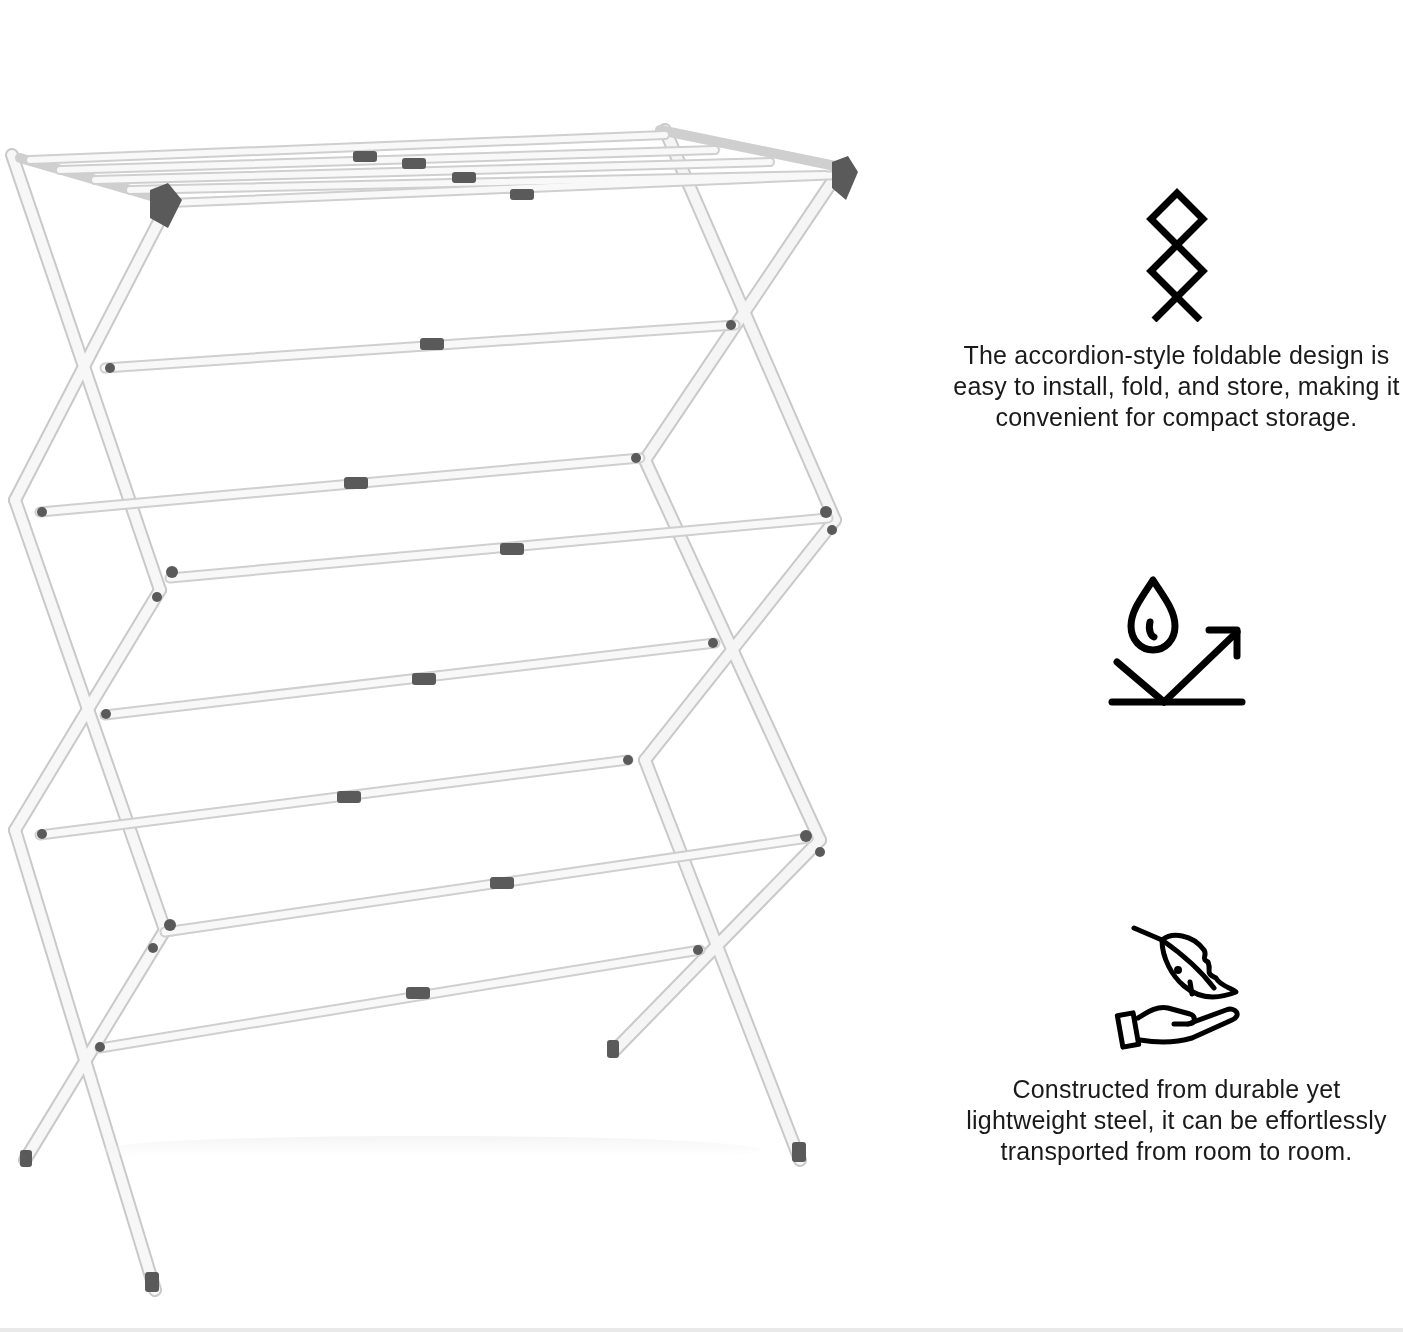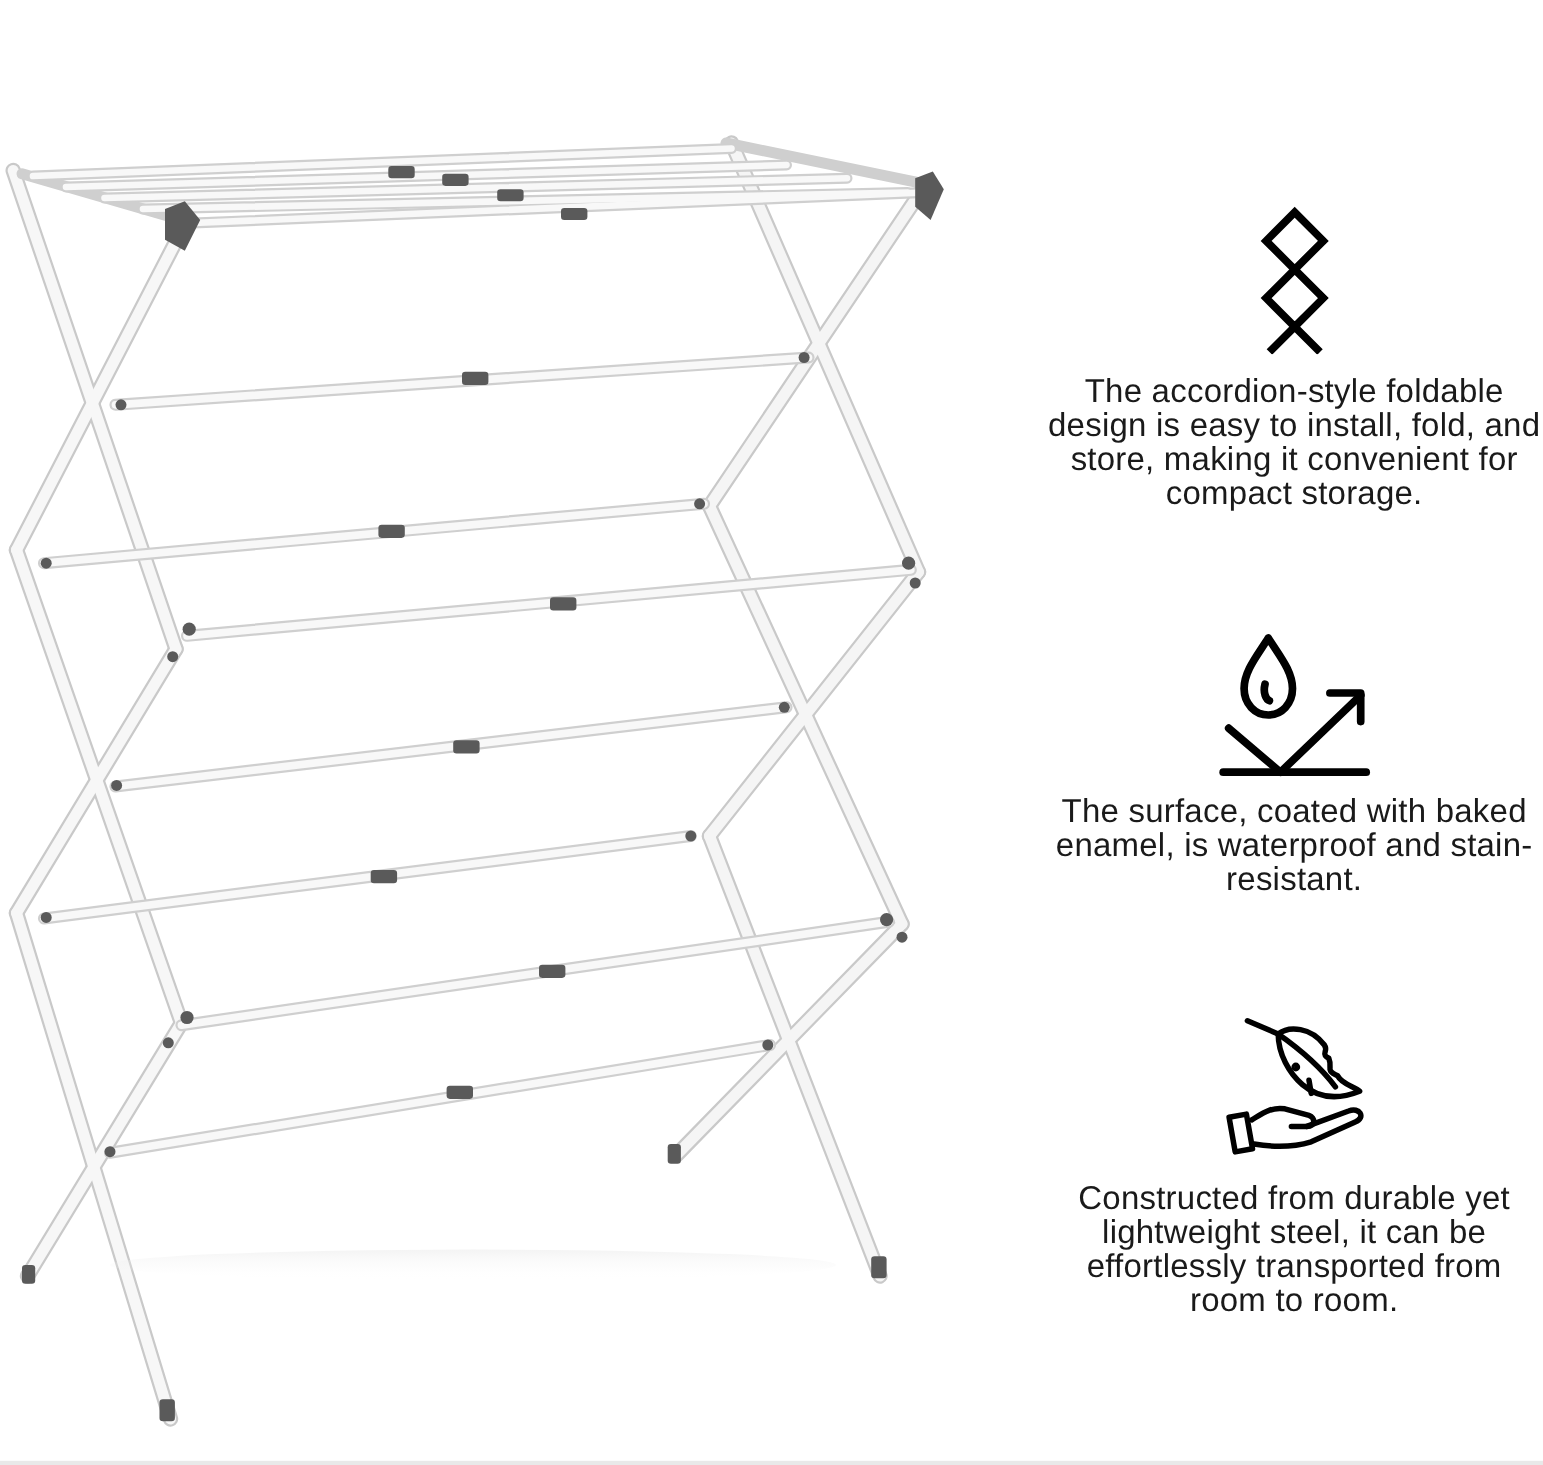--- a/index.html
+++ b/index.html
@@ -1,20 +1,20 @@
 <!DOCTYPE html>
 <html><head>
 <meta charset="utf-8">
 <style>
   html,body{margin:0;padding:0;background:#ffffff;}
   body{width:1403px;height:1332px;position:relative;overflow:hidden;font-family:"Liberation Sans","DejaVu Sans",sans-serif;color:#111;}
   .product{position:absolute;left:0;top:0;width:900px;height:1332px;}
   .feature{position:absolute;left:950px;width:453px;text-align:center;}
   .feature .icon{display:block;margin:0 auto;}
-  .feature p{margin:0;font-size:30px;line-height:31px;color:#1a1a1a;letter-spacing:0.2px;}
+  .feature p{margin:0;font-size:25px;line-height:31px;color:#1a1a1a;letter-spacing:0.2px;}
   .bottom-line{position:absolute;left:0;bottom:0;width:1403px;height:4px;background:#e9e9e9;}
 </style>
 </head>
 <body>
 
 <div class="product">
   <svg width="900" height="1332" viewBox="0 0 900 1332">
     <defs>
       <linearGradient id="shadow" x1="0" y1="0" x2="0" y2="1">
         <stop offset="0" stop-color="#e6e6e6" stop-opacity="0.9"></stop>
@@ -151,21 +151,20 @@
   <svg class="icon" width="140" height="132" viewBox="0 0 140 132">
     <g fill="none" stroke="#000" stroke-width="7" stroke-linecap="round" stroke-linejoin="round">
       <path d="M46 6 C36 22 24 36 24 52 C24 66 34 76 46 76 C58 76 68 66 68 52 C68 36 56 22 46 6 Z"></path>
       <path d="M43 48 C41 56 44 62 47 63"></path>
       <line x1="10" y1="88" x2="57" y2="128"></line>
       <line x1="57" y1="128" x2="130" y2="58"></line>
       <polyline points="102,56 130,56 130,82"></polyline>
       <line x1="5" y1="128" x2="135" y2="128"></line>
     </g>
   </svg>
-  <p style="margin-top:16px;">The surface, coated with baked enamel, is waterproof and stain-resistant.</p>
 </div>
 
 <div class="feature" style="top:922px;">
   <svg class="icon" width="130" height="130" viewBox="0 0 130 130">
     <g fill="none" stroke="#000" stroke-width="5" stroke-linecap="round" stroke-linejoin="round">
       <line x1="22" y1="6" x2="50" y2="18"></line>
       <path d="M50 18 C60 10 80 12 92 28 C96 34 88 36 96 40 C100 50 92 50 104 56 C108 64 120 66 124 70 C104 78 86 76 72 64 C60 54 50 36 50 18 Z"></path>
       <path d="M50 18 C70 32 90 50 102 66"></path>
       <circle cx="66" cy="48" r="1.5" fill="#000"></circle>
       <path d="M78 60 L80 72"></path>

